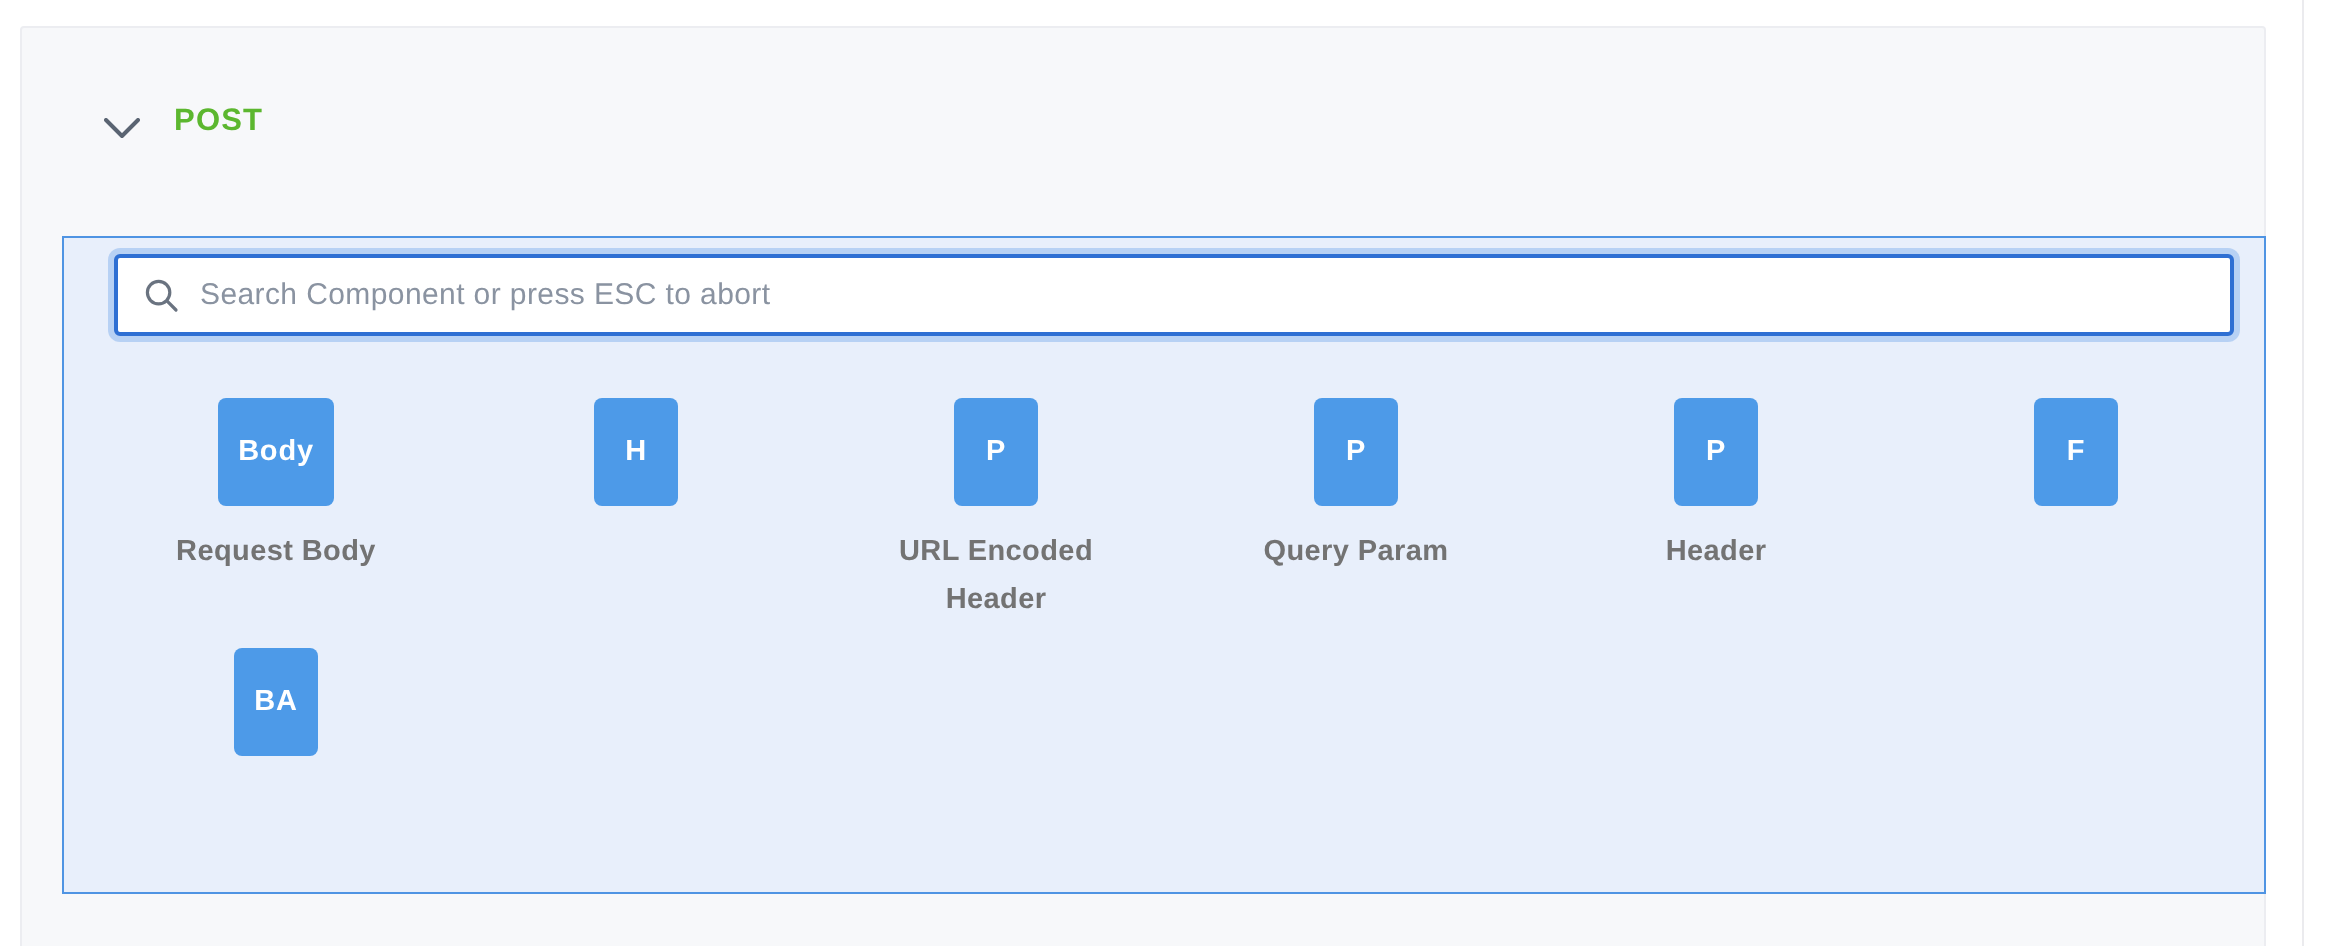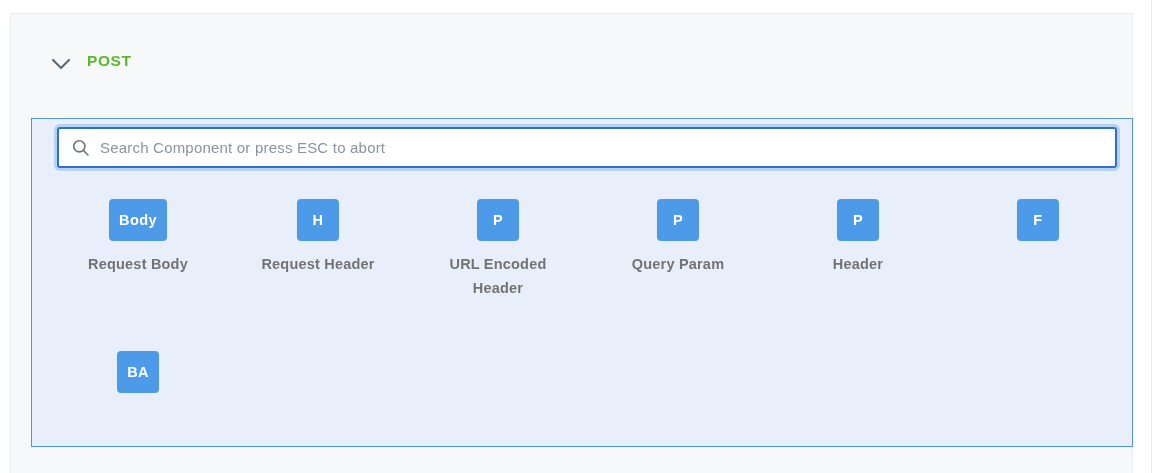--- a/index.html
+++ b/index.html
@@ -25,25 +25,25 @@
                 background:#ffffff; border:2px solid #2e6fd3; border-radius:3px;
                 box-shadow:0 0 0 3px rgba(125,173,235,0.45);
                 display:flex; align-items:center; padding:0 13px; gap:10px; }
   .search-box input { flex:1; border:none; outline:none; background:transparent;
                       font-size:15px; color:#737373;
                       font-family:"Liberation Sans", sans-serif; letter-spacing:0.2px; }
   .search-box input::placeholder { color:#8a93a1; opacity:1; }
 
   .row { position:absolute; left:16px; display:flex; }
   .row1 { top:80px; }
-  .row2 { top:232px; }
+  .row2 { top:205px; }
 
   .comp { width:180px; display:flex; flex-direction:column; align-items:center;
           cursor:pointer; }
-  .badge { min-width:42px; height:42px; padding:0 10px; border-radius:4px;
+  .badge { min-width:42px; height:54px; padding:0 10px; border-radius:4px;
            background:#4d9ae8; color:#ffffff; font-weight:bold; font-size:14.5px;
            letter-spacing:0.4px; display:flex; align-items:center; justify-content:center; }
   .comp-label { margin-top:11px; max-width:124px; text-align:center;
                 color:#737373; font-weight:bold; font-size:14.5px; line-height:24px;
                 letter-spacing:0.2px; }
 </style>
 </head>
 <body>
 
 <div class="card">
@@ -69,21 +69,20 @@
       <input type="text" value="" placeholder="Search Component or press ESC to abort" style="">
     </div>
 
     <div class="row row1">
       <div class="comp">
         <div class="badge">Body</div>
         <div class="comp-label">Request Body</div>
       </div>
       <div class="comp">
         <div class="badge">H</div>
-        <div class="comp-label">Request Header</div>
       </div>
       <div class="comp">
         <div class="badge">P</div>
         <div class="comp-label">URL Encoded Header</div>
       </div>
       <div class="comp">
         <div class="badge">P</div>
         <div class="comp-label">Query Param</div>
       </div>
       <div class="comp">

